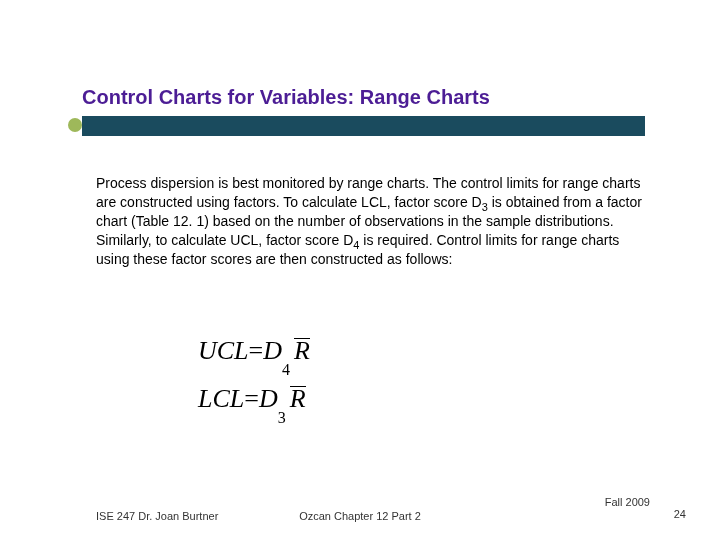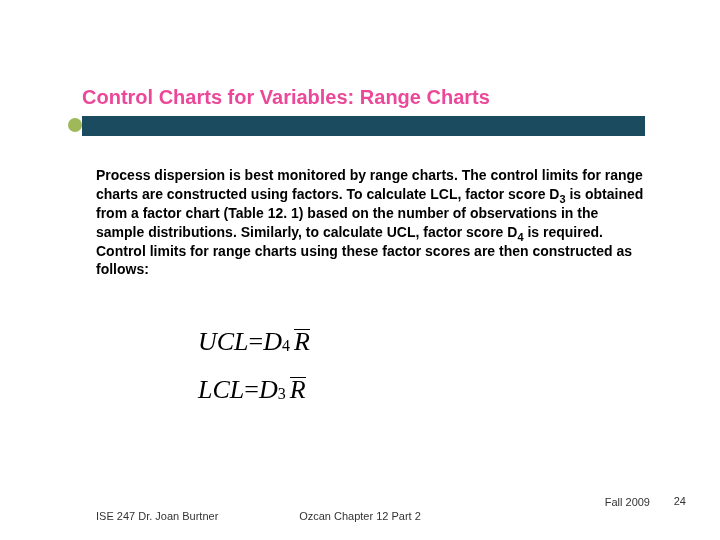--- a/index.html
+++ b/index.html
@@ -1,31 +1,31 @@
 <!DOCTYPE html>
 <html><head>
 <meta charset="utf-8">
 <style>
   html,body{margin:0;padding:0;width:720px;height:540px;background:#fff;font-family:Verdana,Arial,sans-serif;color:#000;overflow:hidden}
   .slide{position:relative;width:720px;height:540px}
-  .title{position:absolute;left:82px;top:86px;font-weight:bold;font-size:20px;color:#ec4899}
+  .title{position:absolute;left:82px;top:86px;font-weight:bold;font-size:20px;color:#4c1d95}
   .title-bar{position:absolute;left:82px;top:116px;width:563px;height:20px;background:#1a4b5e}
   .title-bullet{position:absolute;left:68px;top:118px;width:14px;height:14px;border-radius:50%;background:#9eb85a}
-  .body{position:absolute;left:96px;top:166px;width:550px;font-weight:bold;font-size:14px;line-height:1.35}
+  .body{position:absolute;left:96px;top:174px;width:550px;font-weight:normal;font-size:14px;line-height:1.35}
   .sub{font-size:11px;vertical-align:sub;line-height:0}
   .eq-block{position:absolute;left:198px;top:318px;font-family:'Times New Roman',serif;font-style:italic;font-size:26px}
-  .eq-row{display:flex;align-items:center;height:48px}
+  .eq-row{display:flex;align-items:flex-end;height:48px}
   .eq-sub{font-size:16px;vertical-align:sub;font-style:normal;line-height:0;position:relative;top:4px}
   .rbar{display:inline-block;position:relative;margin-left:4px}
   .rbar::before{content:"";position:absolute;left:0;right:0;top:2px;height:1.2px;background:#000}
   .footer{position:absolute;bottom:18px;left:0;width:720px;font-size:11px;color:#333}
   .f-left{position:absolute;left:96px;bottom:0}
   .f-center{position:absolute;left:0;right:0;bottom:0;text-align:center}
   .f-right{position:absolute;right:70px;bottom:14px}
-  .f-num{position:absolute;right:34px;bottom:15px}
+  .f-num{position:absolute;right:34px;bottom:2px}
 </style>
 </head>
 <body>
 
 <div class="slide">
   <div class="title">Control Charts for Variables:  Range Charts</div>
   <div class="title-bullet"></div>
   <div class="title-bar"></div>
 
   <div class="body">

